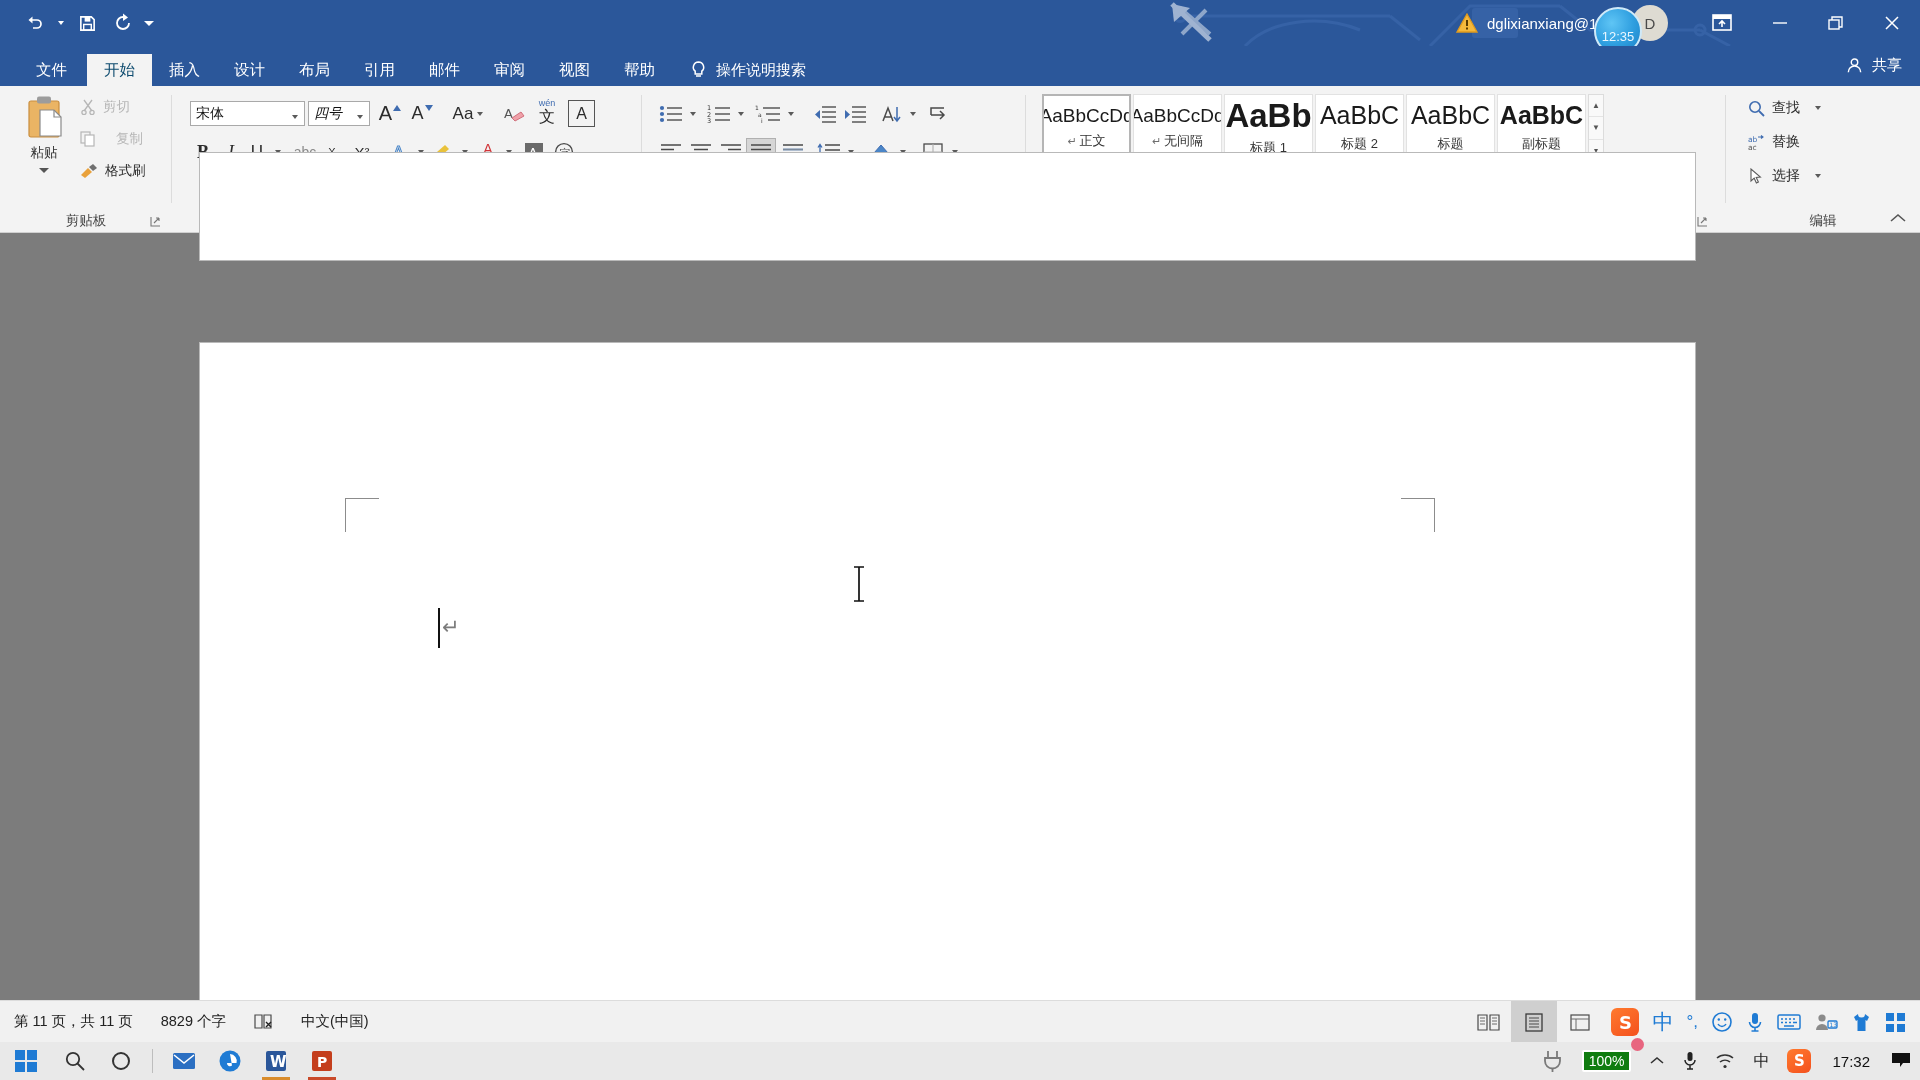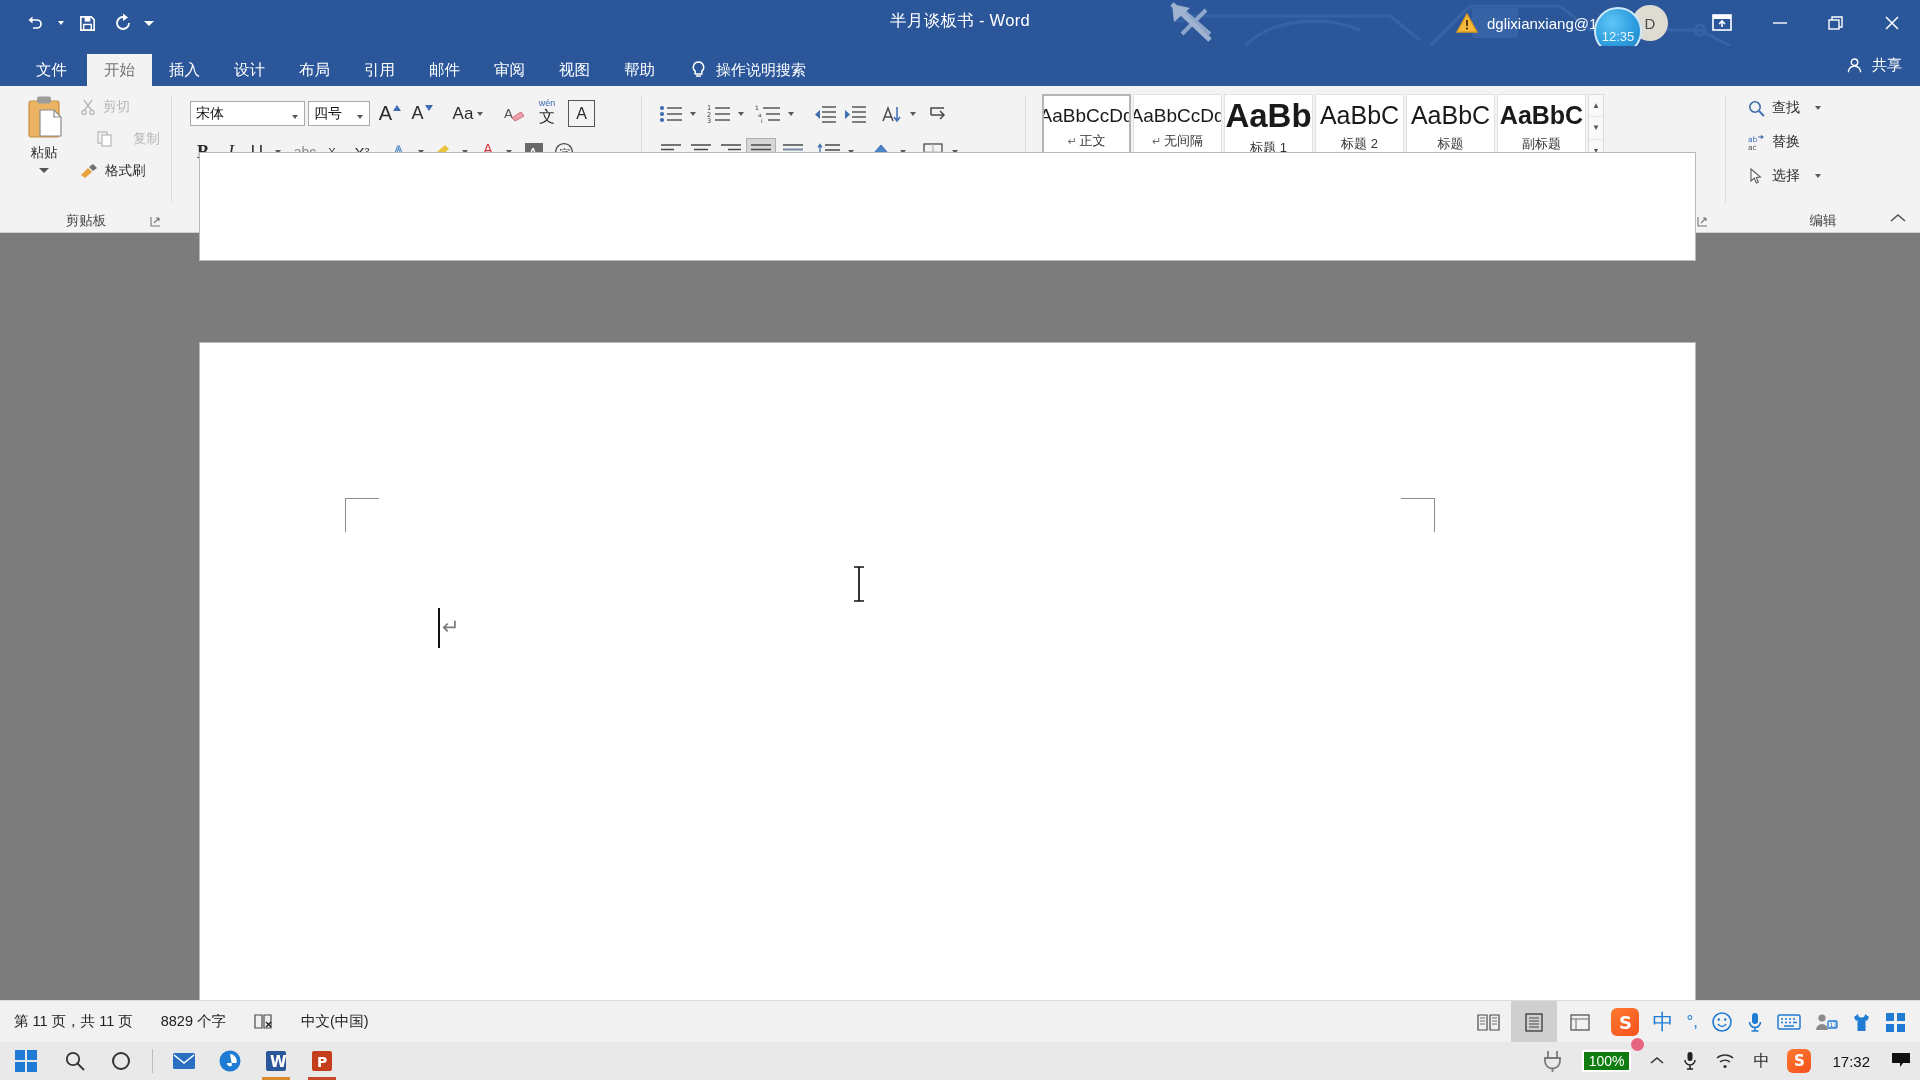--- a/index.html
+++ b/index.html
@@ -55,21 +55,21 @@
   
   .tabstrip {
     position: absolute; left: 0; top: 46px; width: 1920px; height: 40px;
     background: #2b579a; display: flex; align-items: flex-end;
   }
   .tab {
     height: 32px; padding: 0 17px; color: #fff; font-size: 15.5px;
     display: flex; align-items: center; white-space: nowrap; font-family: Liberation Serif, serif;
   }
   .tab.file { padding: 0 20px 0 22px; }
-  .tab.active { background: #f3f3f3; color: #737373; }
+  .tab.active { background: #f3f3f3; color: #0c4a6e; }
   .tellme { display: flex; align-items: center; gap: 9px; height: 32px; padding: 0 12px; margin-left: 6px; }
   .tellme span { color: #fff; font-size: 15px; }
   .share {
     position: absolute; right: 18px; top: 10px; display: flex; align-items: center; gap: 8px;
     color: #fff; font-size: 15px;
   }
 
   
   .ribbon {
     position: absolute; left: 0; top: 86px; width: 1920px; height: 147px;
@@ -237,21 +237,20 @@
         <svg width="20" height="20" viewBox="0 0 20 20">
           <path d="M10 4 a6 6 0 1 0 6 6" fill="none" stroke="#fff" stroke-width="1.8"></path>
           <path d="M10 0.5 L10 8 L15 4.5 Z" fill="#fff"></path>
         </svg>
       </div>
       <div class="qat-caret">
           <i class="caret-dn" style="border-top-width:5px;border-left-width:5px;border-right-width:5px;"></i>
         </div>
     </div>
 
-    <div class="title-text">半月谈板书  -  Word</div>
 
     <div class="acct">
       <svg class="acct-warn" viewBox="0 0 22 20">
         <path d="M11 1 L21 19 H1 Z" fill="#f5b93c" stroke="#e09a1c" stroke-width="1.3"></path>
         <rect x="10" y="7" width="2" height="6" fill="#5a3b00"></rect>
         <rect x="10" y="14.5" width="2" height="2" fill="#5a3b00"></rect>
       </svg>
       <span class="acct-name">dglixianxiang@126.co</span>
     </div>
     <div class="avatar">
@@ -332,21 +331,21 @@
 
       <div class="clip-item" style="left:80px; top:12px;">
         <svg width="16" height="16" viewBox="0 0 16 16">
           <path d="M4 1 L12 12 M12 1 L4 12" stroke="#b6b6b6" stroke-width="1.3" fill="none"></path>
           <circle cx="4" cy="13.5" r="2.1" fill="none" stroke="#b6b6b6" stroke-width="1.3"></circle>
           <circle cx="12" cy="13.5" r="2.1" fill="none" stroke="#b6b6b6" stroke-width="1.3"></circle>
         </svg>
         <span>剪切</span>
       </div>
 
-      <div class="clip-item" style="left:97px; top:44px;gap:20px;">
+      <div class="clip-item" style="left:80px; top:44px;gap:20px;">
         <svg width="16" height="16" viewBox="0 0 16 16">
           <rect x="1" y="1" width="9" height="11" fill="none" stroke="#b6b6b6" stroke-width="1.2"></rect>
           <rect x="5" y="4" width="9" height="11" fill="#fff" stroke="#b6b6b6" stroke-width="1.2"></rect>
         </svg>
         <span>复制</span>
       </div>
 
       <div class="clip-item on" style="left:80px; top:76px;">
         <svg width="18" height="16" viewBox="0 0 18 16">
           <path d="M1 12 L8 5 L12 9 L5 15 Z" fill="#e9a13b"></path>
@@ -363,21 +362,21 @@
         </svg>
       </div>
       <div class="rgroup-sep" style="right:0;"></div>
     </div>
 
     <div class="rgroup" style="left:172px; width:470px;">
       <div class="fontbox" style="left:18px; top:15px; width:115px;">
         <span class="val">宋体</span>
         <span class="cdn"><i class="caret-g"></i></span>
       </div>
-      <div class="fontbox" style="left:136px; top:15px; width:62px;">
+      <div class="fontbox" style="left:136px; top:15px; width:62px;font-style:italic;">
         <span class="val">四号</span>
         <span class="cdn"><i class="caret-g"></i></span>
       </div>
       <div class="ico-btn" style="left:204px; top:14px; width:28px; height:27px;">
         <span style="font-size:20px;">A</span>
         <svg width="8" height="7" viewBox="0 0 8 7" style="margin:-10px 0 0 1px">
             <path d="M4 0 L8 6 H0 Z" fill="#3f6cb0"></path>
           </svg>
       </div>
       <div class="ico-btn" style="left:236px; top:14px; width:28px; height:27px;">

